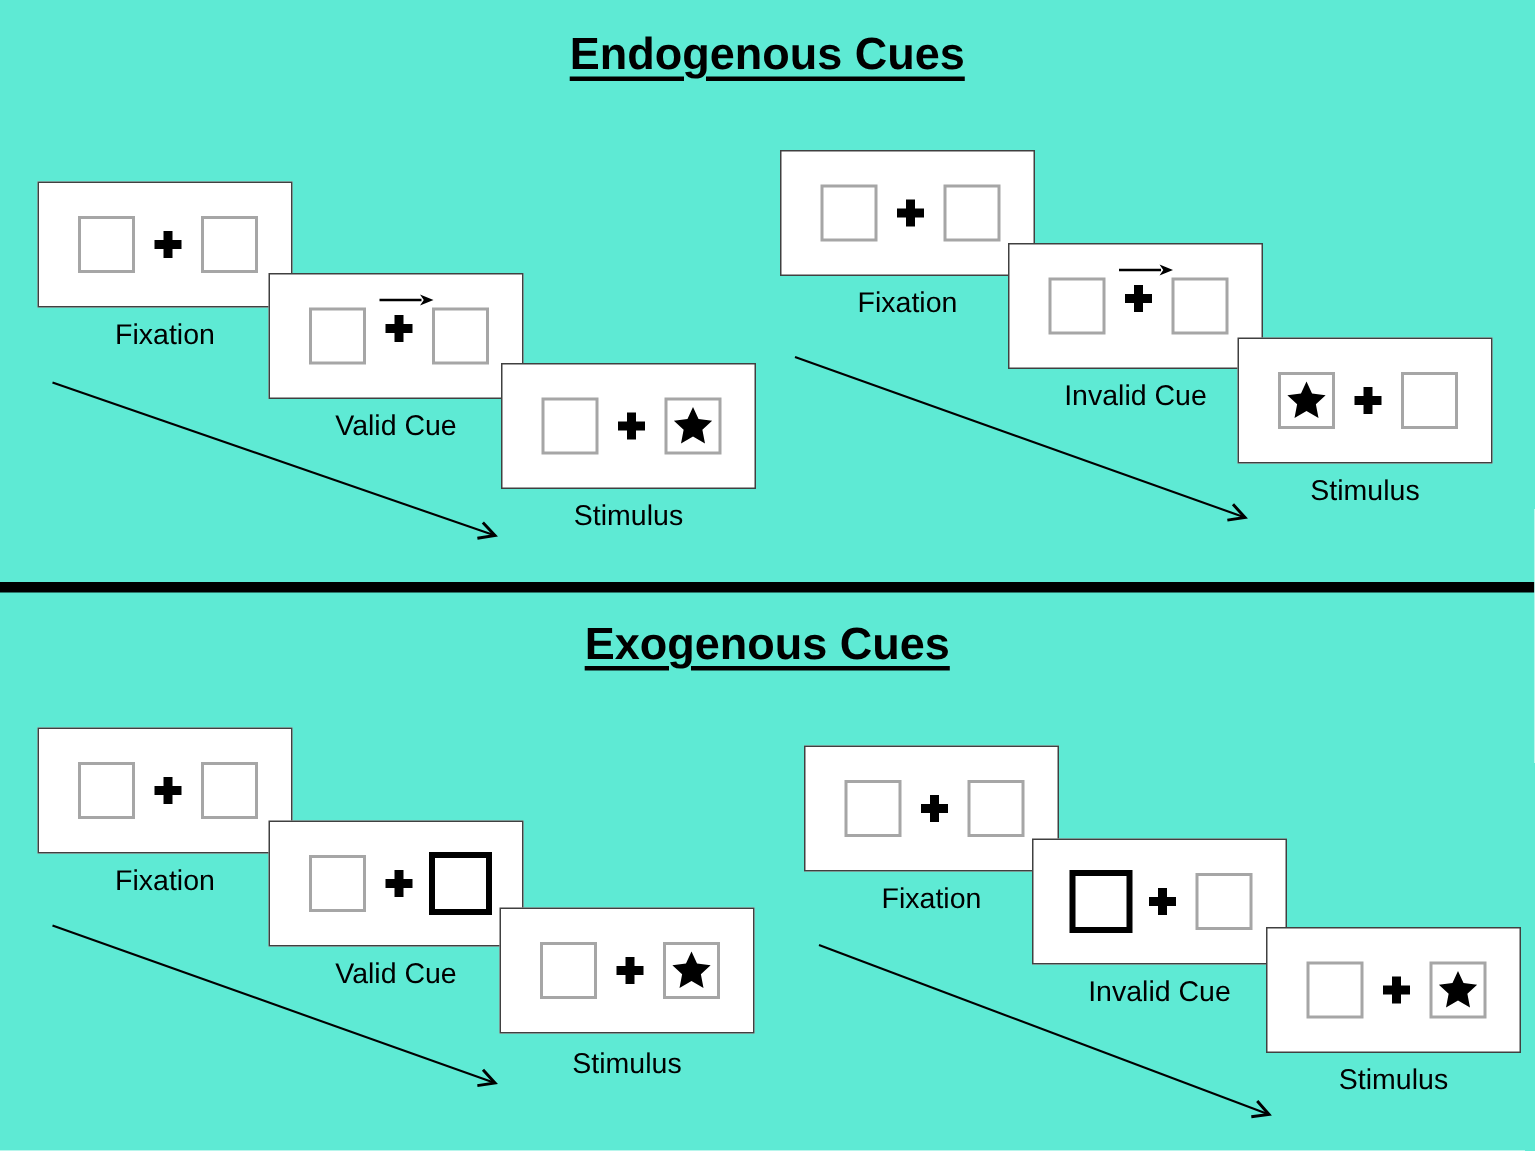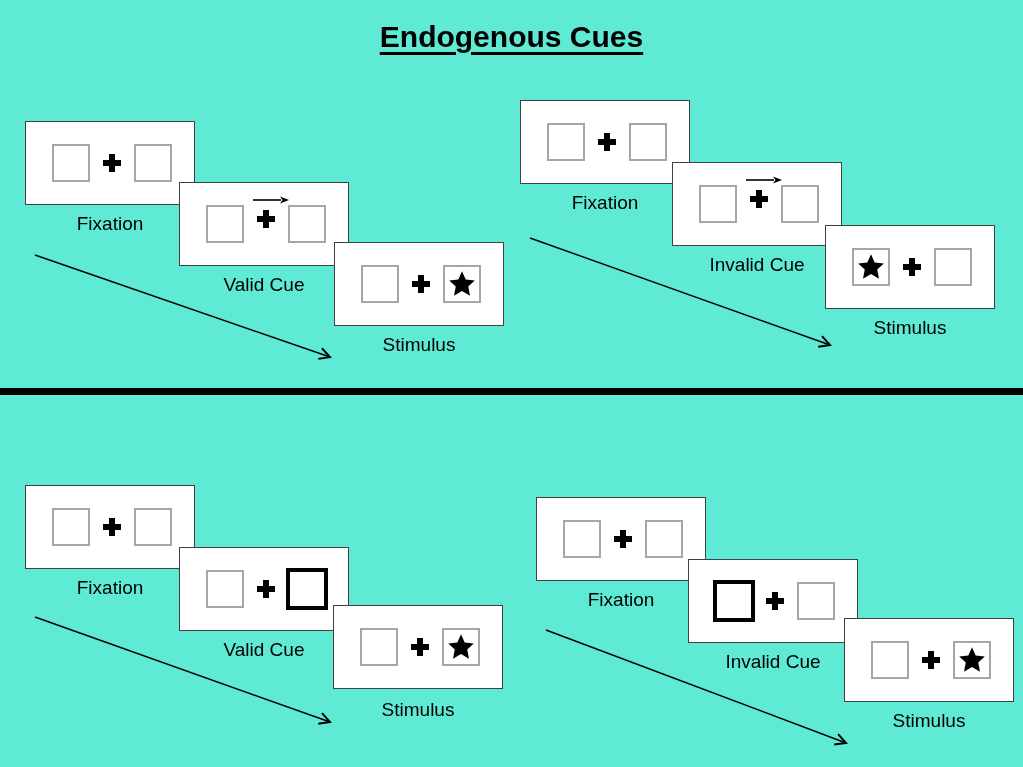--- a/index.html
+++ b/index.html
@@ -59,20 +59,21 @@
     pointer-events:none;
   }
   .overlay line{stroke:#000;stroke-width:1.4;}
 </style>
 </head>
 <body>
 
 <div id="stage">
 
   <div class="title" style="top:20px">Endogenous Cues</div>
+  <div class="title" style="top:413px">Exogenous Cues</div>
 
   <div class="divider" style="top:388px"></div>
 
   <div class="panel" style="left:25px;top:121px">
     <span class="box box-l"></span>
     <svg class="plus" width="20" height="20" viewBox="0 0 20 20">
         <path d="M7 1 h6 v6 h6 v6 h-6 v6 h-6 v-6 H1 V7 h6 z" fill="#000"></path>
       </svg>
     <span class="box box-r"></span>
   </div>

